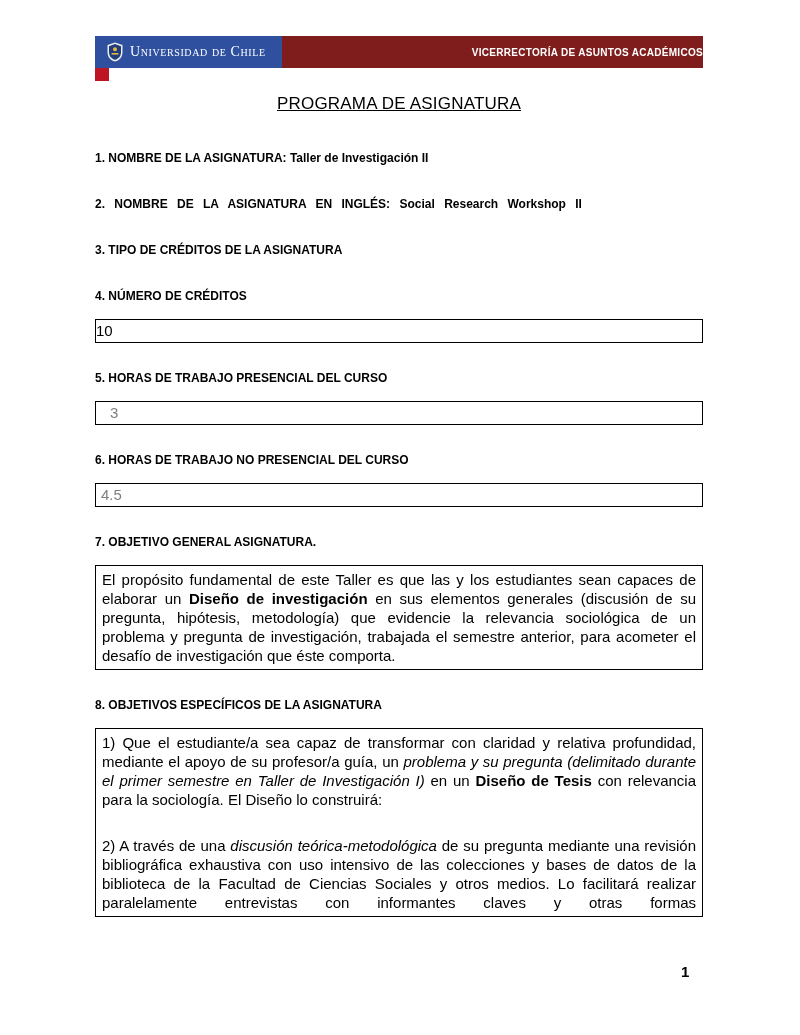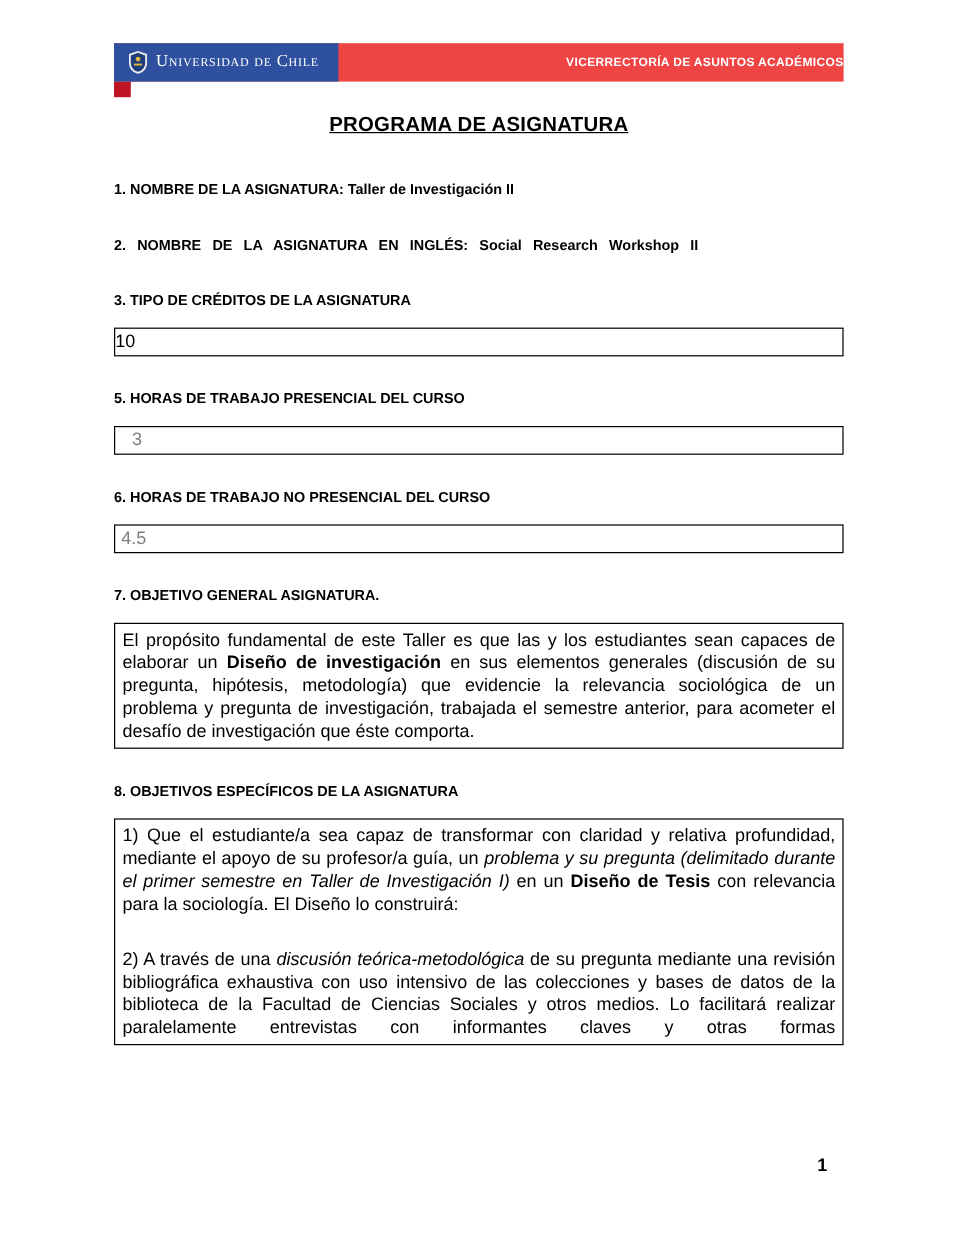--- a/index.html
+++ b/index.html
@@ -44,21 +44,21 @@
     align-self: center;
     white-space: nowrap;
   }
   .red-square { width: 14px; height: 13px; }
 
   
   .doc-title {
     margin-top: 12px;
     text-align: center;
     font-size: 17px;
-    font-weight: 700;
+    font-weight: 400;
     text-decoration: underline;
     letter-spacing: 0.2px;
     line-height: 22px;
   }
 
   
   .heading {
     font-size: 12px;
     font-weight: 700;
     line-height: 22px;
@@ -100,21 +100,21 @@
     font-size: 15px;
     font-weight: 700;
   }
 </style>
 </head>
 <body>
 
 <div class="page">
   <div class="content">
 
-    <div class="header-bar" style="background-color: #ef4444; text-align: right;">
+    <div class="header-bar" style="background-color: #7f1d1d; text-align: right;">
       <div class="logo-block" style="background-color: rgb(46, 80, 159);">
         <svg width="16" height="20" viewBox="0 0 16 20">
           <path d="M8 0.5 L15.5 3 V10 C15.5 15.5 12 18.6 8 19.5 C4 18.6 0.5 15.5 0.5 10 V3 Z" fill="#ededed"></path>
           <path d="M8 2 L14 4.2 V10 C14 14.4 11.2 16.9 8 17.8 C4.8 16.9 2 14.4 2 10 V4.2 Z" fill="#1f3c7d"></path>
           <circle cx="8" cy="7.2" r="2" fill="#e3b93c"></circle>
           <rect x="4.6" y="11" width="6.8" height="1.6" fill="#e3b93c"></rect>
         </svg>
         <span class="university-name">Universidad de Chile</span>
       </div>
       <span class="office-name">VICERRECTORÍA DE ASUNTOS ACADÉMICOS</span>
@@ -122,20 +122,21 @@
     <div class="red-square" style="background-color: rgb(190, 21, 34);"></div>
 
     <h1 class="doc-title">PROGRAMA DE ASIGNATURA</h1>
 
     <h2 class="heading first">1. NOMBRE DE LA ASIGNATURA: Taller de Investigación II</h2>
 
     <h2 class="heading justified">2. NOMBRE DE LA ASIGNATURA EN INGLÉS: Social Research Workshop II</h2>
 
     <h2 class="heading">3. TIPO DE CRÉDITOS DE LA ASIGNATURA</h2>
 
+    <h2 class="heading">4. NÚMERO DE CRÉDITOS</h2>
     <div class="box value-box">
       <span>10</span>
     </div>
 
     <h2 class="heading">5. HORAS DE TRABAJO PRESENCIAL DEL CURSO</h2>
     <div class="box value-box">
       <span class="value-gray value-indent">3</span>
     </div>
 
     <h2 class="heading">6. HORAS DE TRABAJO NO PRESENCIAL DEL CURSO</h2>

